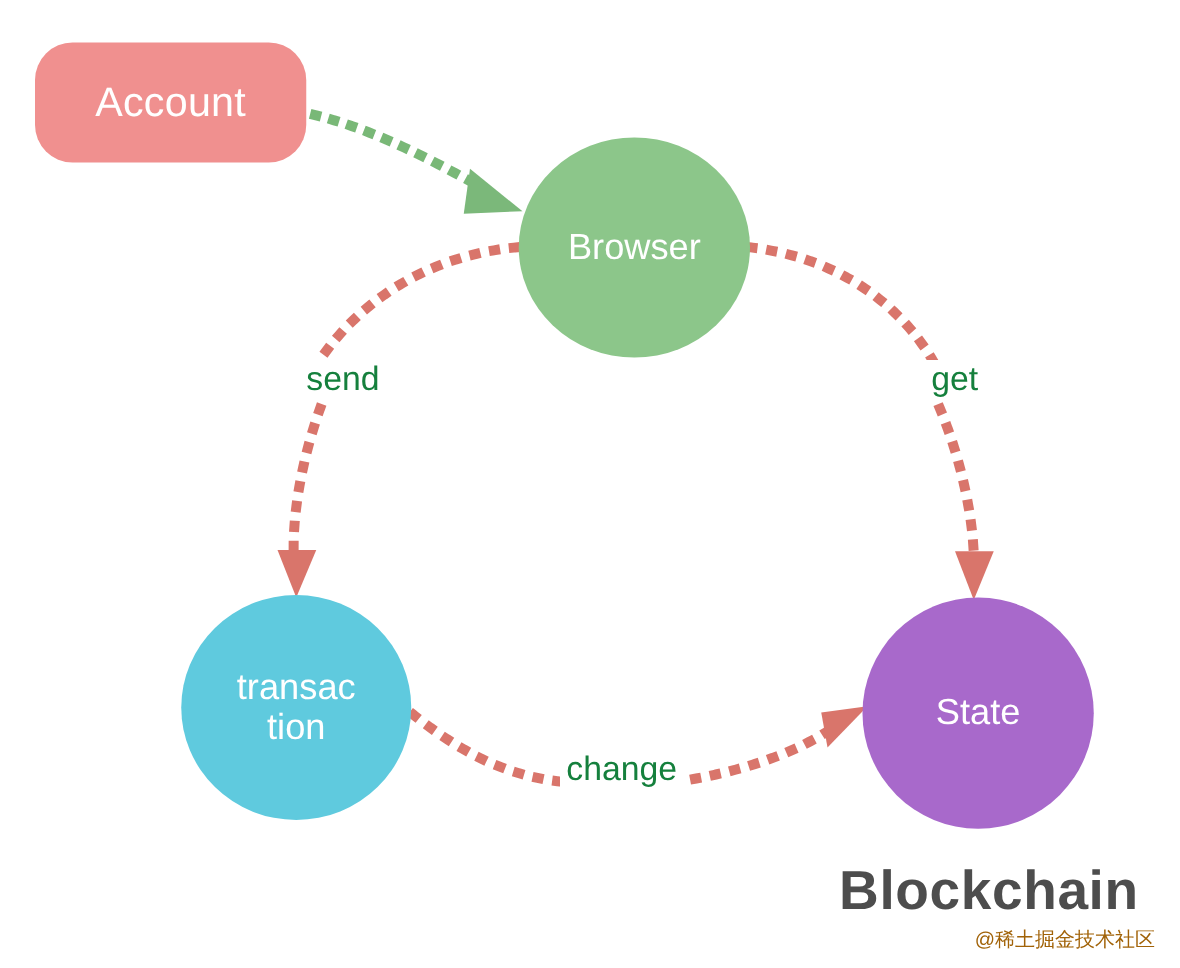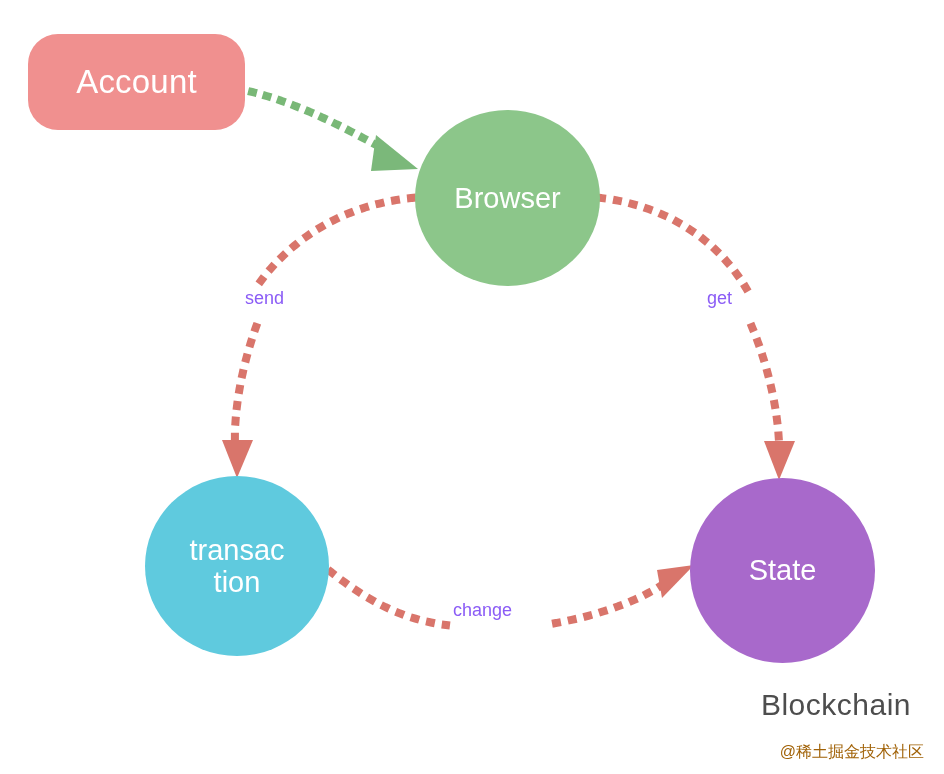--- a/index.html
+++ b/index.html
@@ -72,39 +72,40 @@
     top: 478px;
     width: 185px;
     height: 185px;
     border-radius: 50%;
     background: #A869CB;
     font-size: 29px;
   }
 
   .edge-label {
     position: absolute;
-    color: #8b5cf6;
-    font-size: 18px;
+    color: #15803d;
+    font-size: 27px;
     z-index: 3;
     background: #ffffff;
     padding: 0 5px;
     white-space: nowrap;
   }
   .label-send   { left: 240px; top: 288px; }
-  .label-get    { left: 702px; top: 288px; }
+  .label-get    { left: 740px; top: 288px; }
   .label-change { left: 448px; top: 600px; }
 
   .caption {
     position: absolute;
     right: 33px;
     top: 688px;
-    font-size: 30px;
+    font-size: 44px;
     color: #4d4d4d;
     letter-spacing: 0.5px;
     z-index: 3;
+    font-weight: bold;
   }
 
   .watermark {
     position: absolute;
     right: 20px;
     top: 742px;
     font-size: 16px;
     color: #a16207;
     z-index: 3;
   }

